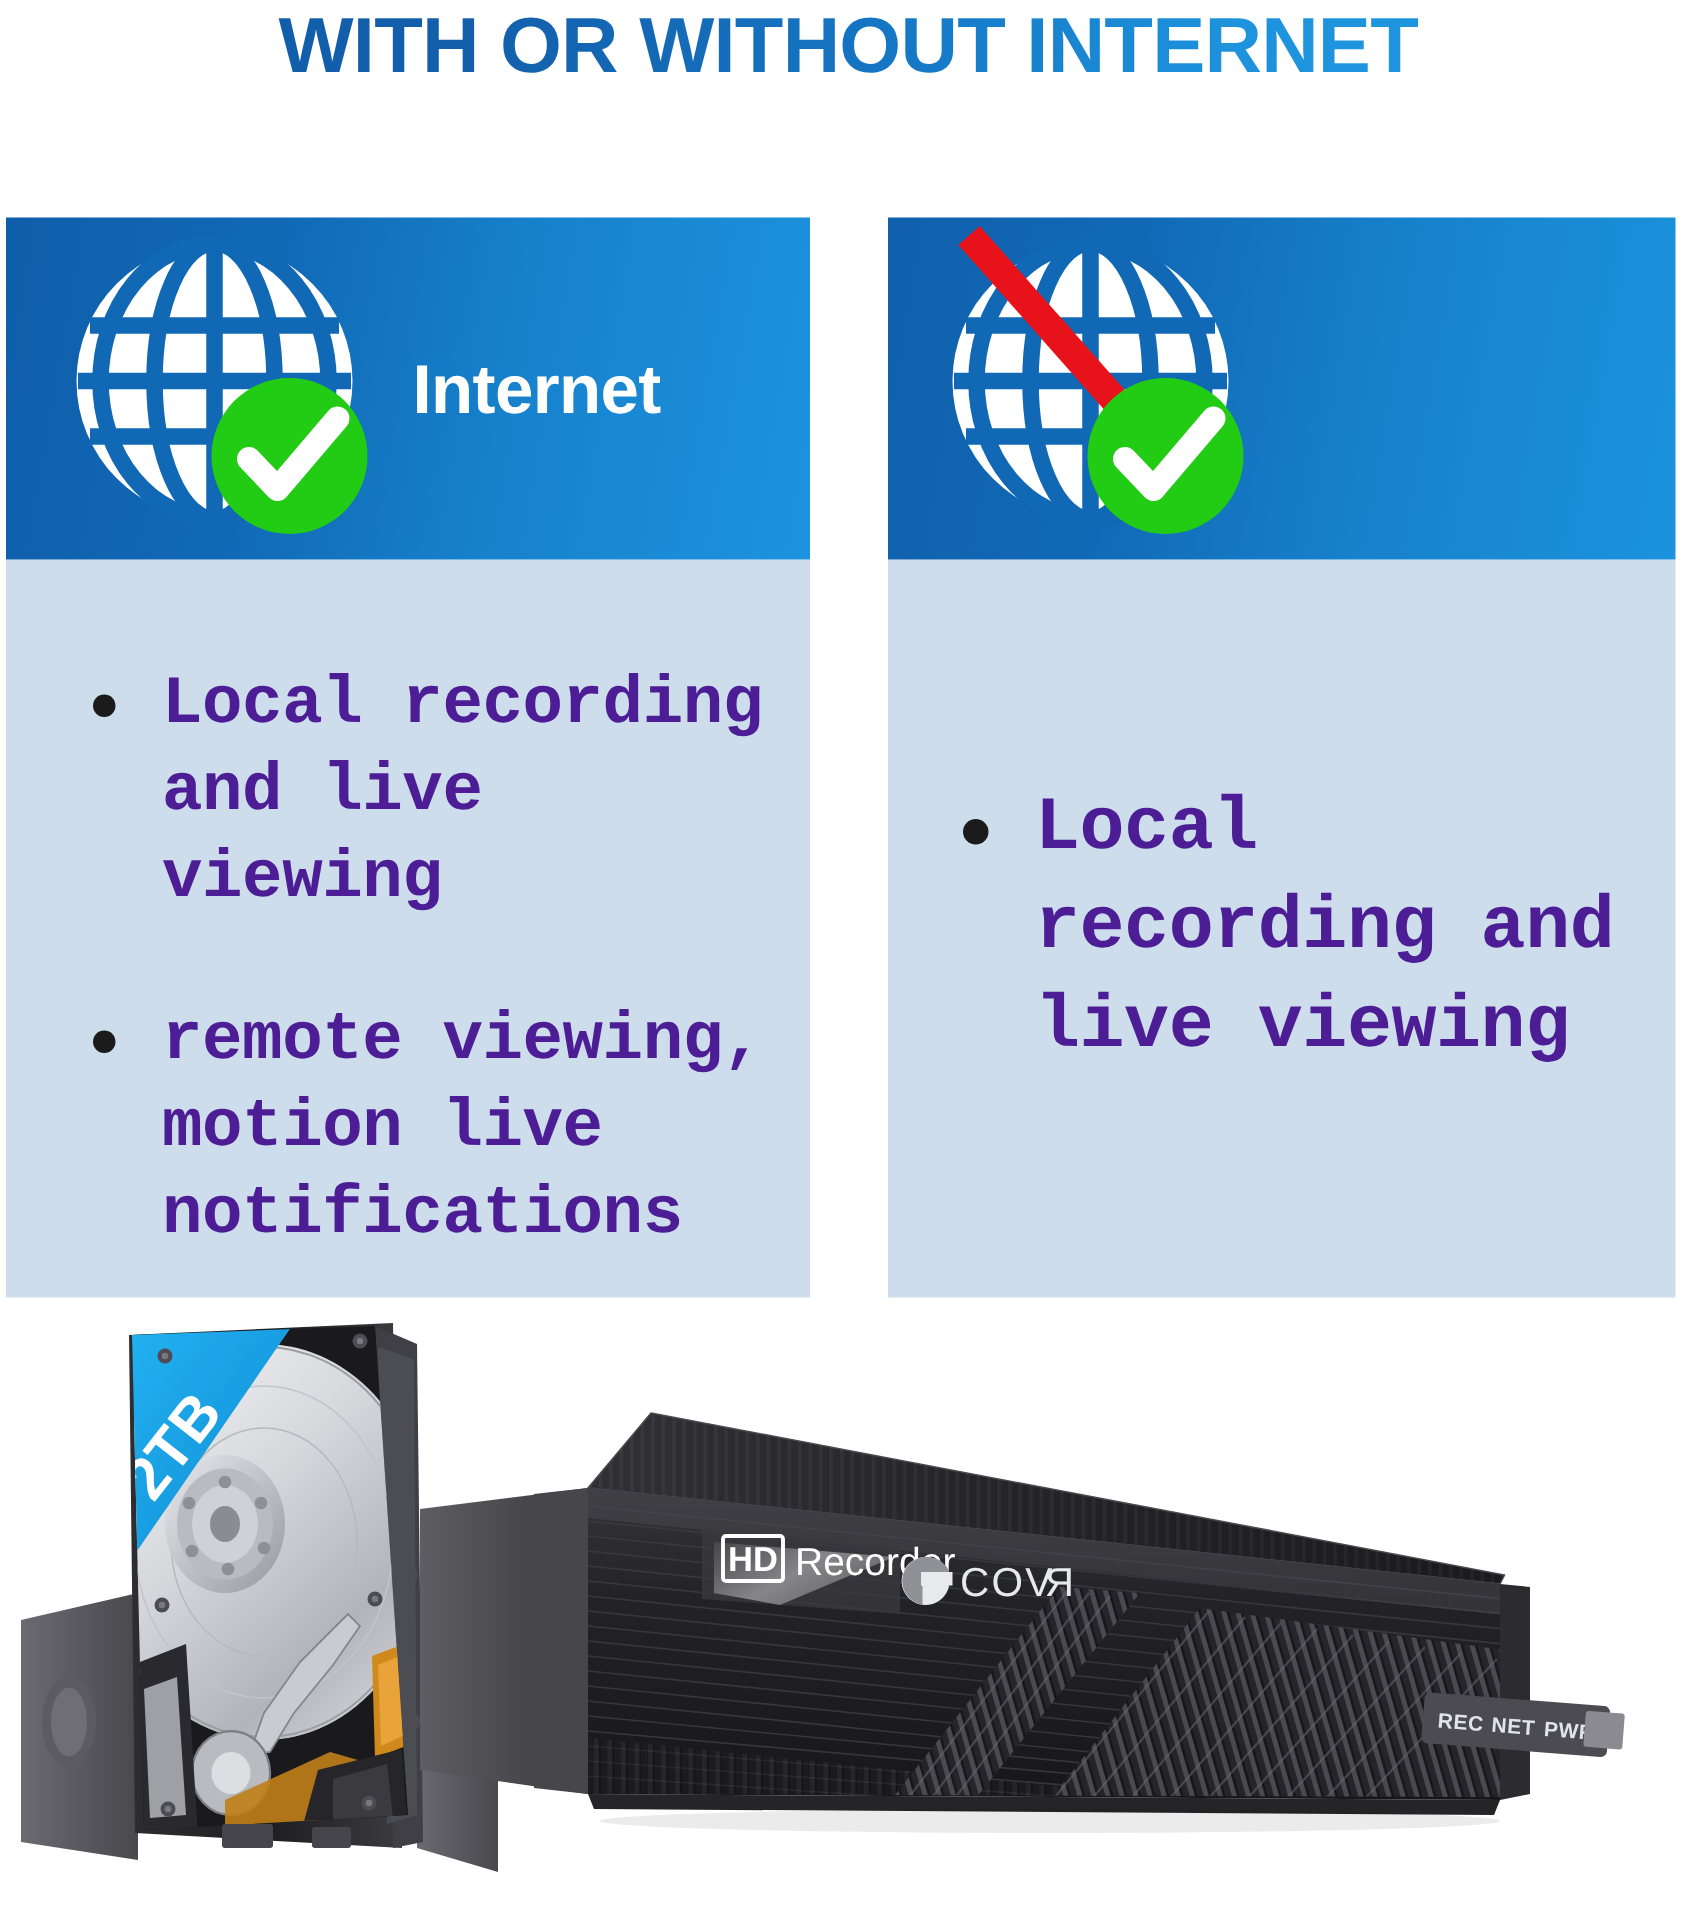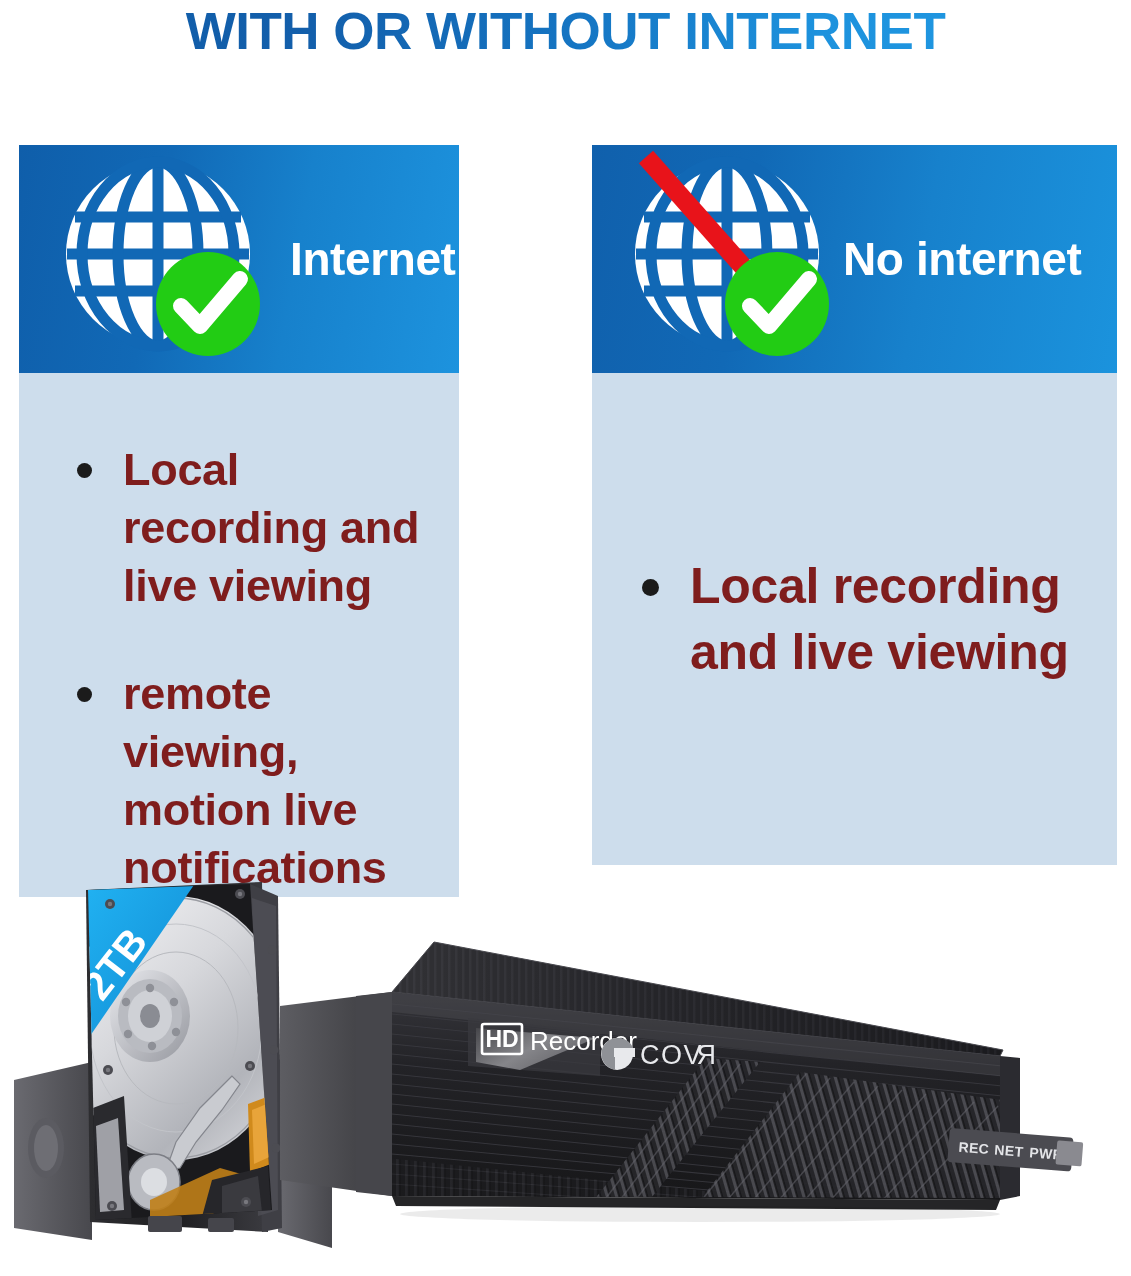--- a/index.html
+++ b/index.html
@@ -40,21 +40,21 @@
 
   
   .card {
     position: absolute;
     top: 145px;
     height: 720px;
     display: flex;
     flex-direction: column;
     box-shadow: 0 0 0 1px rgba(255,255,255,0);
   }
-  #card-internet { left: 19px; width: 440px; }
+  #card-internet { left: 4px; width: 536px; }
   #card-no-internet { left: 592px; width: 525px; }
 
   .card-header {
     position: relative;
     height: 228px;
     display: flex;
     align-items: center;
     overflow: hidden;
     flex: none;
   }
@@ -96,23 +96,24 @@
   #card-no-internet .header-label { margin-left: 6px; }
 
   
   ul.bullets {
     list-style: none;
     margin: 0;
     padding: 0;
   }
   ul.bullets li {
     position: relative;
-    color: #7f1d1d;
+    color: #4c1d95;
     font-weight: 700;
     letter-spacing: -0.3px;
+    font-family: Liberation Mono, monospace;
   }
   ul.bullets li .dot {
     position: absolute;
     border-radius: 50%;
     background: #1b1b1b;
   }
 
   #bullets-internet li {
     font-size: 45px;
     line-height: 58px;
@@ -211,21 +212,20 @@
         </g>
         <g>
           <line x1="14" y1="-2" x2="168" y2="172" stroke="#e8131a" stroke-width="19" stroke-linecap="butt"></line>
         </g>
         <g>
           <circle cx="145" cy="145" r="52" fill="#22cc14"></circle>
           <path d="M118 147 l19 20 l40 -47" fill="none" stroke="#ffffff" stroke-width="16" stroke-linecap="round" stroke-linejoin="round"></path>
         </g>
       </svg>
     </div>
-    <div class="header-label">No internet</div>
   </div>
 
   <div class="card-body">
     <ul class="bullets" id="bullets-no-internet">
       <li>
         <span class="dot"></span>
         <span>Local recording and live viewing</span>
       </li>
     </ul>
   </div>

